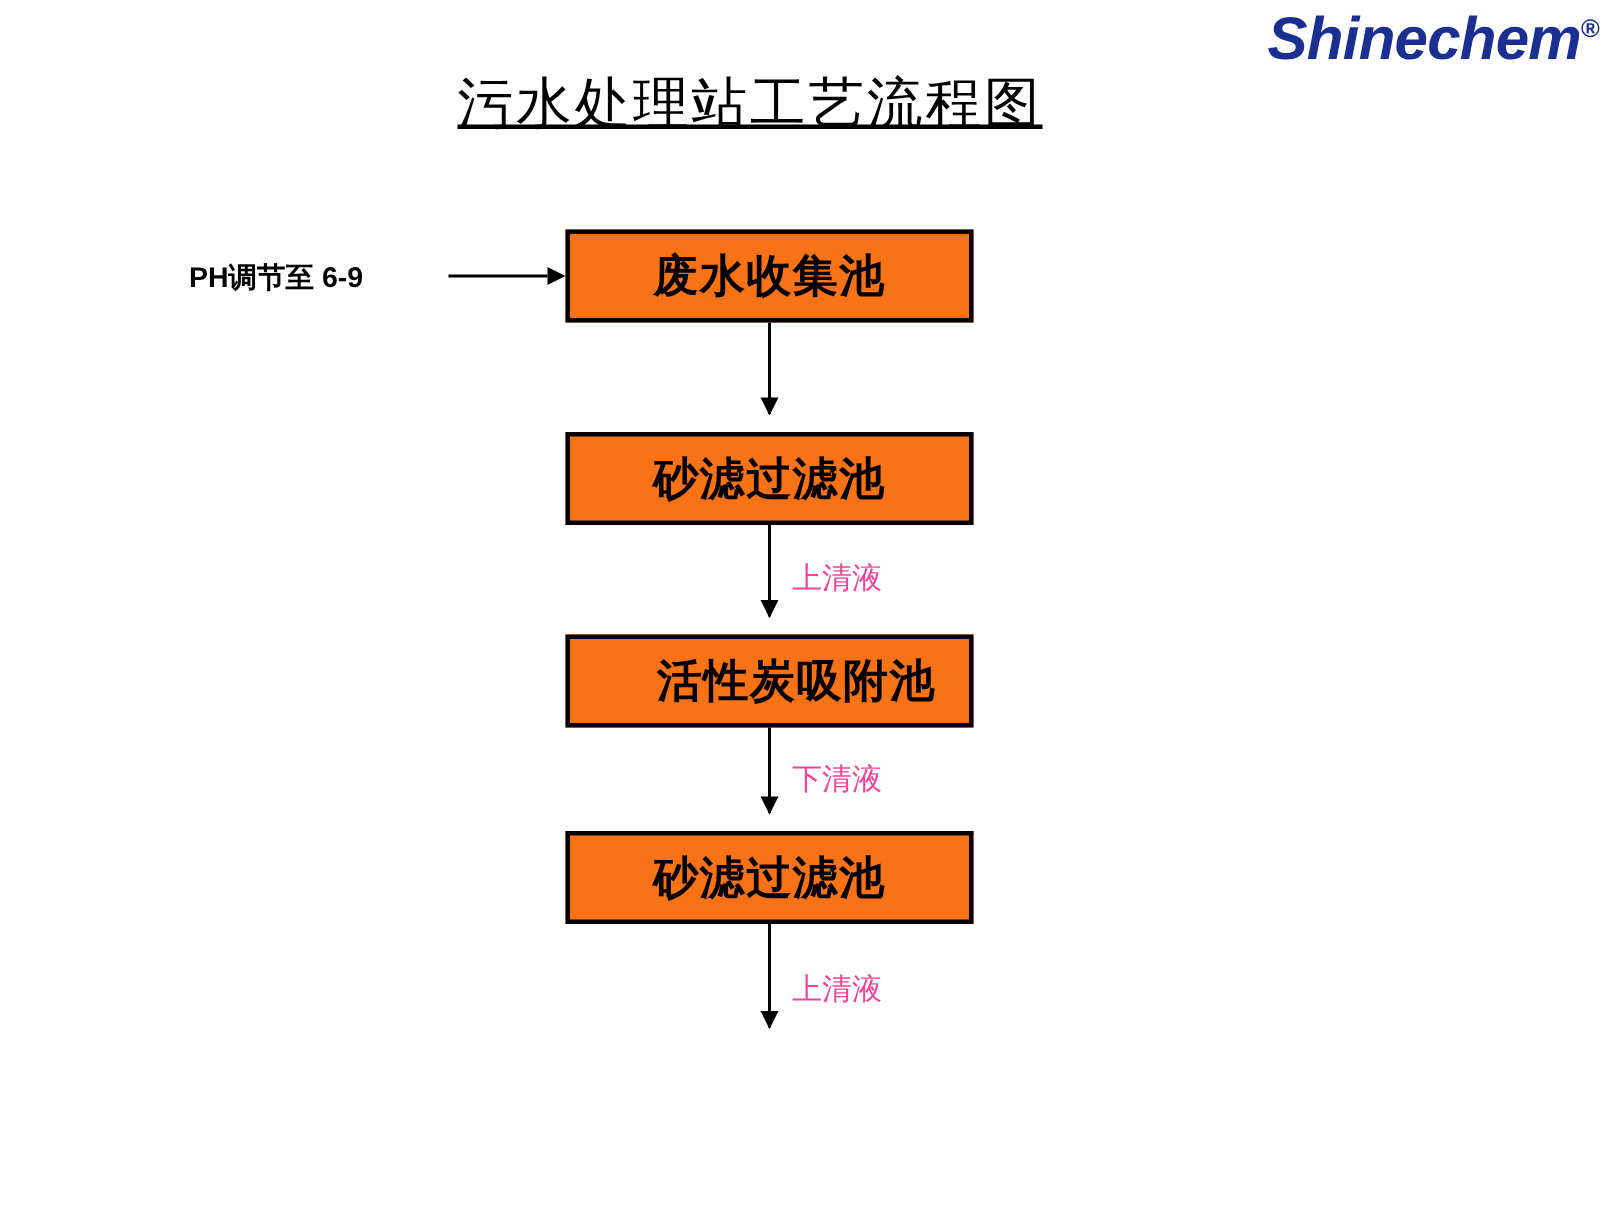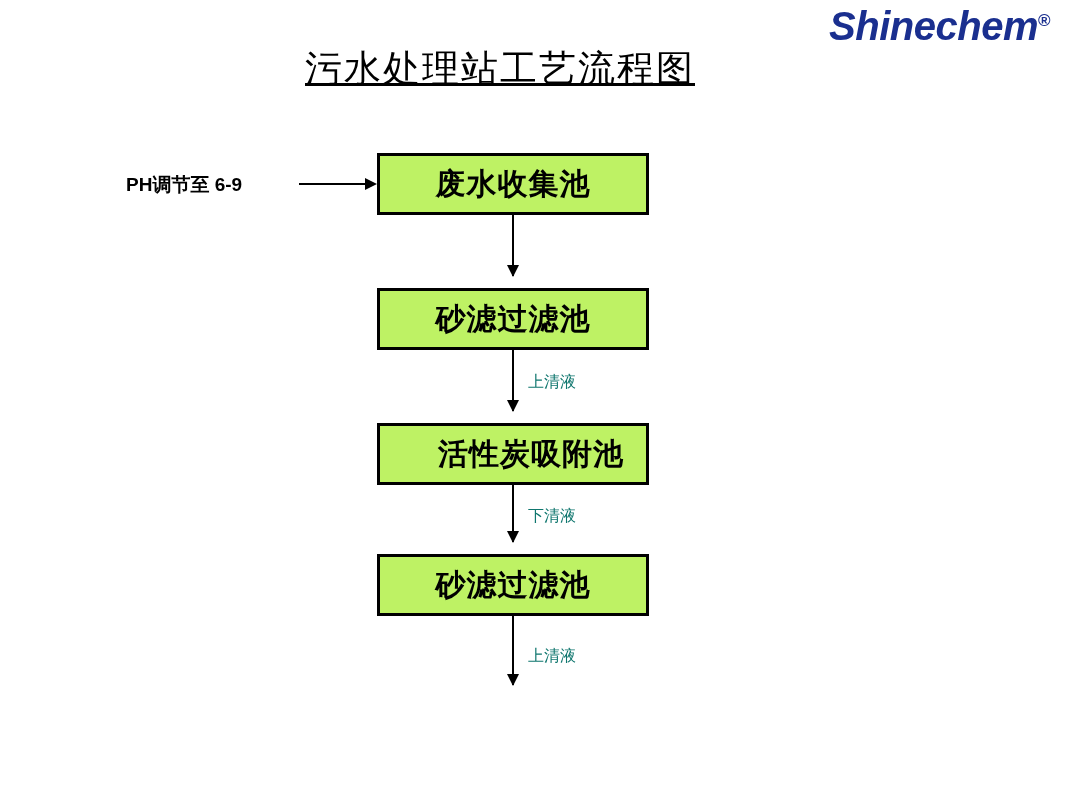--- a/index.html
+++ b/index.html
@@ -12,21 +12,21 @@
     background: #ffffff;
     font-family: "Liberation Sans", sans-serif;
     position: relative;
     overflow: hidden;
   }
 
   
   #logo {
     position: absolute;
     top: 4px;
-    right: 30px;
+    right: 14px;
     color: #1a2f8f;
     font-family: "Liberation Sans", sans-serif;
     font-style: italic;
     font-weight: bold;
     font-size: 40px;
     letter-spacing: -0.5px;
     white-space: nowrap;
   }
   #logo .reg {
     font-size: 17px;
@@ -59,21 +59,21 @@
     height: 810px;
   }
 
   .node {
     position: absolute;
     left: 377px;
     width: 272px;
     height: 62px;
     box-sizing: border-box;
     border: 3px solid #000000;
-    background: #bef264;
+    background: #f97316;
     display: flex;
     align-items: center;
     justify-content: center;
     font-family: "DejaVu Serif", serif;
     font-size: 30px;
     font-weight: bold;
     color: #000000;
     letter-spacing: 1px;
     white-space: nowrap;
   }
@@ -104,22 +104,22 @@
   }
   .vconn.c0 { top: 215px; height: 61px; }
   .vconn.c1 { top: 350px; height: 61px; }
   .vconn.c2 { top: 485px; height: 57px; }
   .vconn.c3 { top: 616px; height: 69px; }
 
   .edge-label {
     position: absolute;
     left: 528px;
     font-family: "DejaVu Serif", serif;
-    font-size: 16px;
-    color: #0f766e;
+    font-size: 20px;
+    color: #ec4899;
     white-space: nowrap;
   }
   .edge-label.e0 { top: 372px; }
   .edge-label.e1 { top: 506px; }
   .edge-label.e2 { top: 646px; }
 
   
   #inlet-label {
     position: absolute;
     left: 126px;

